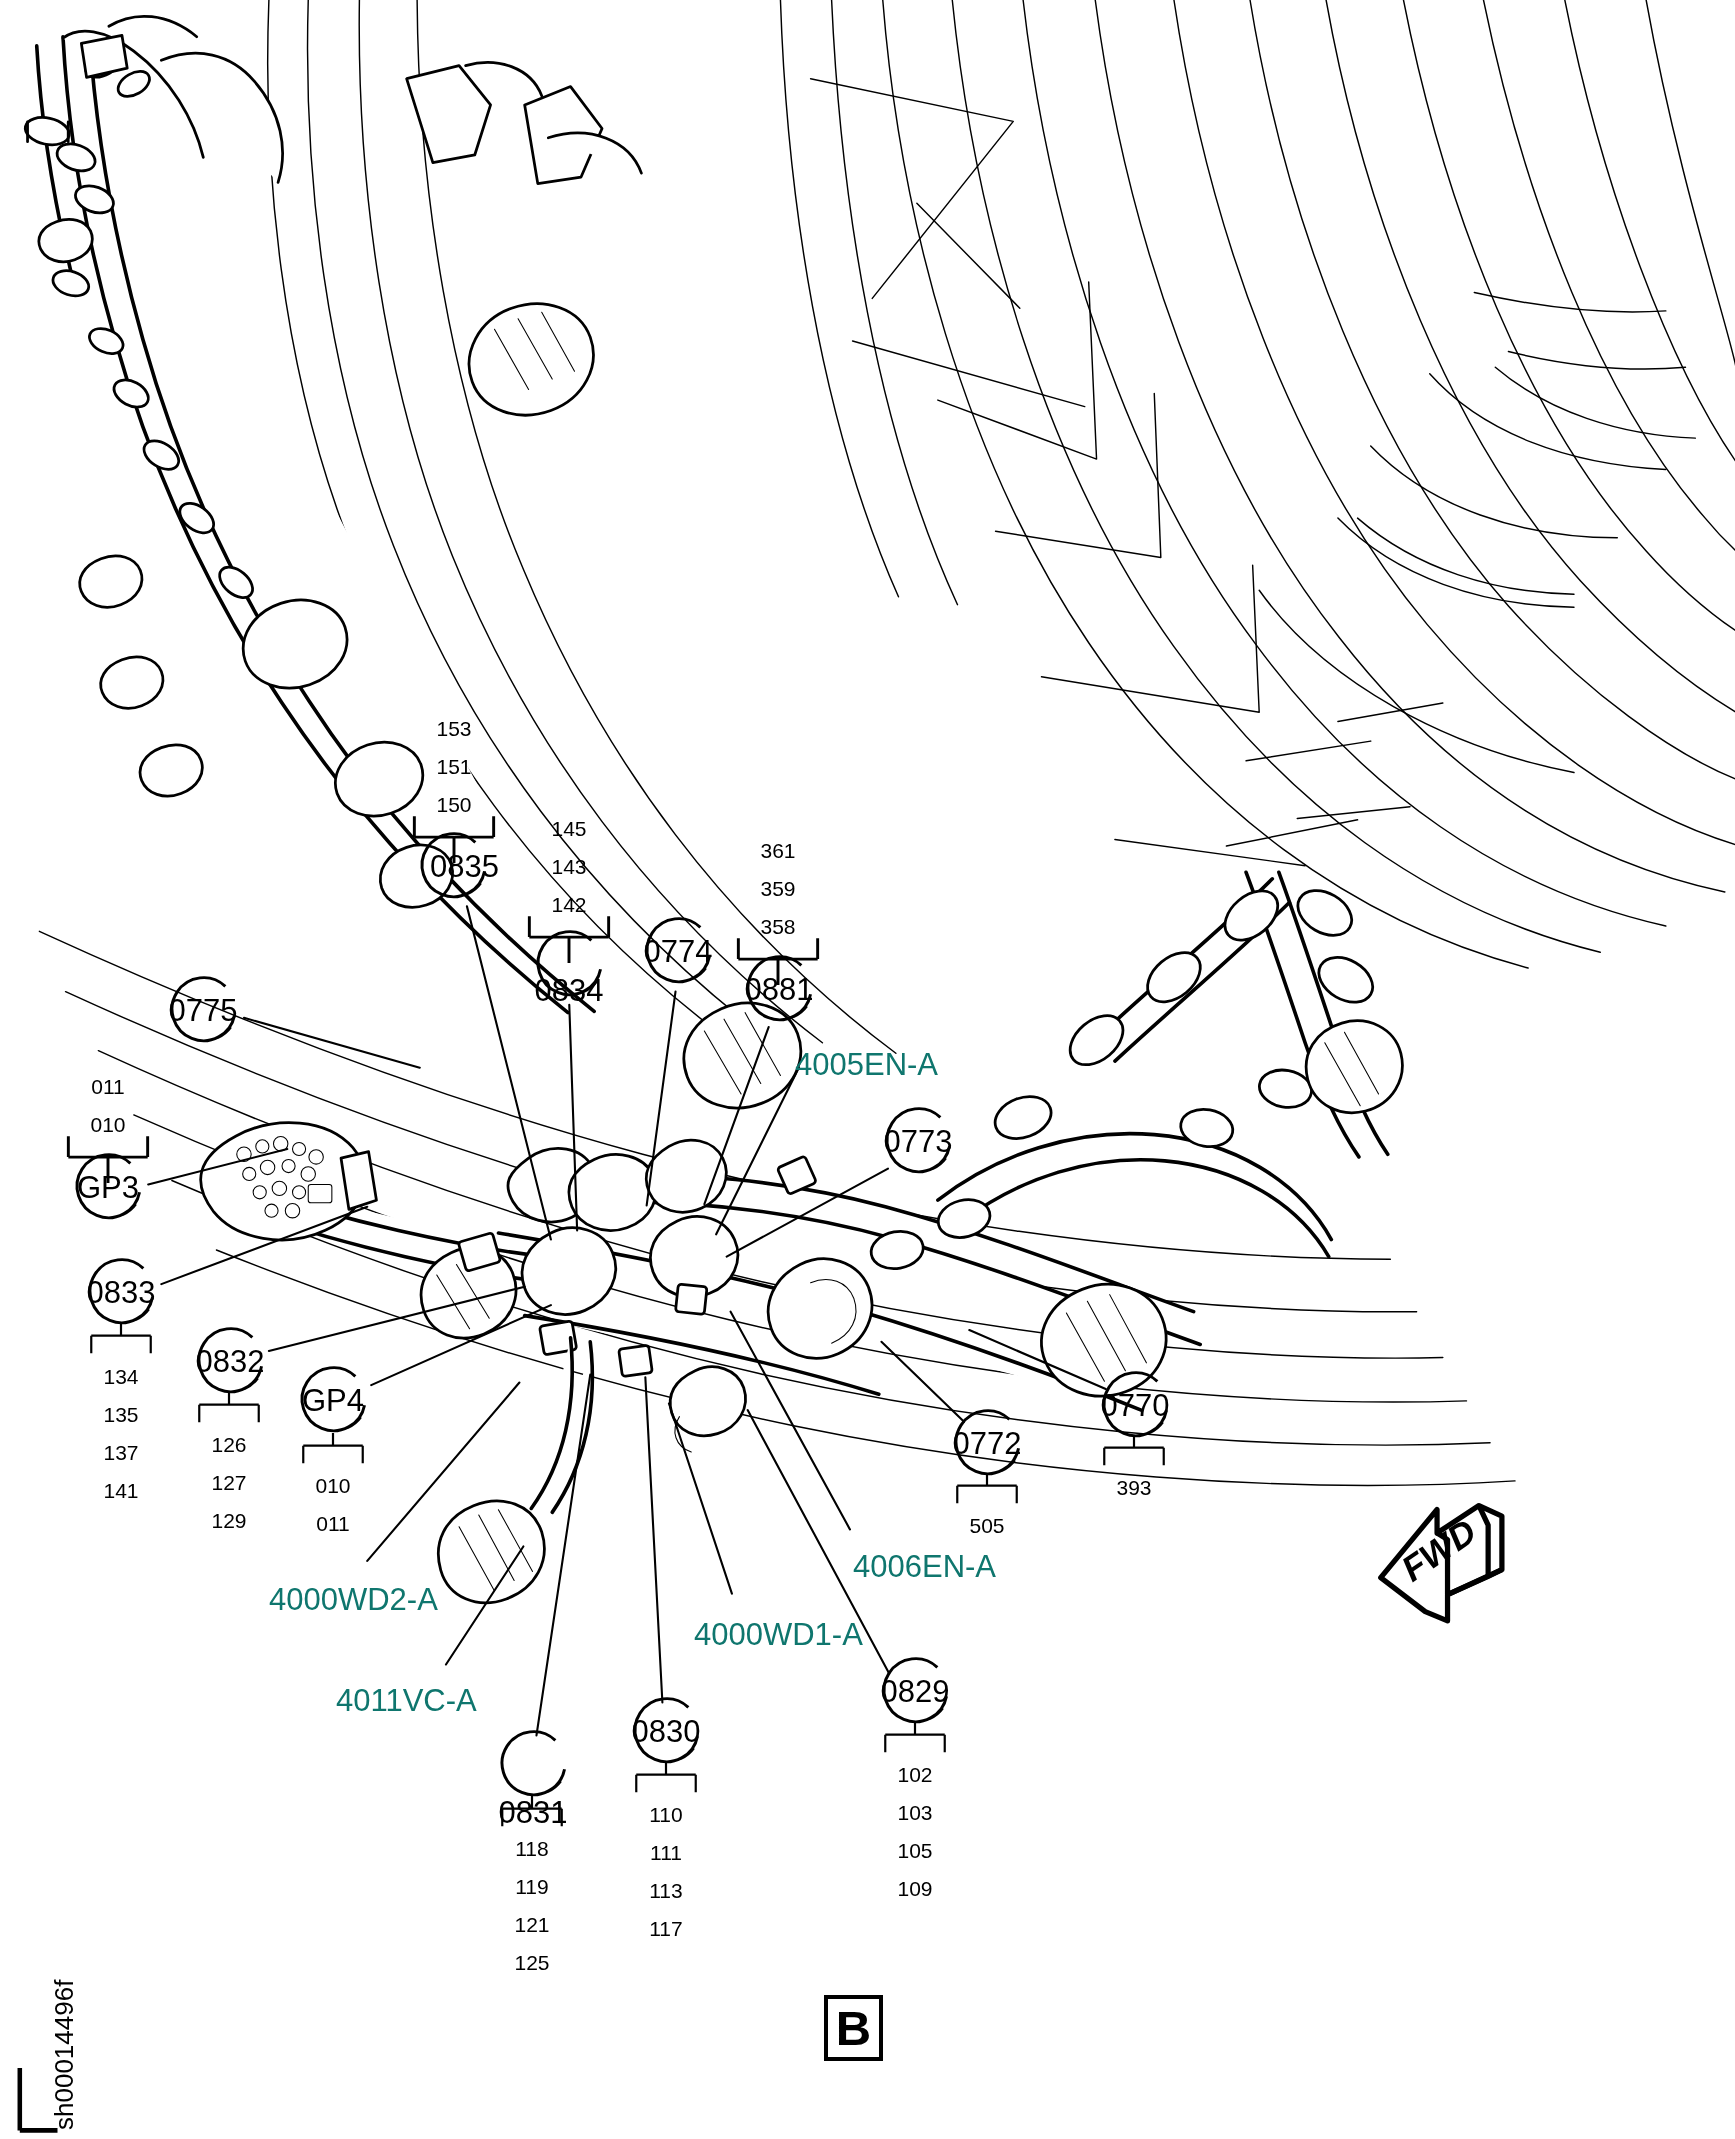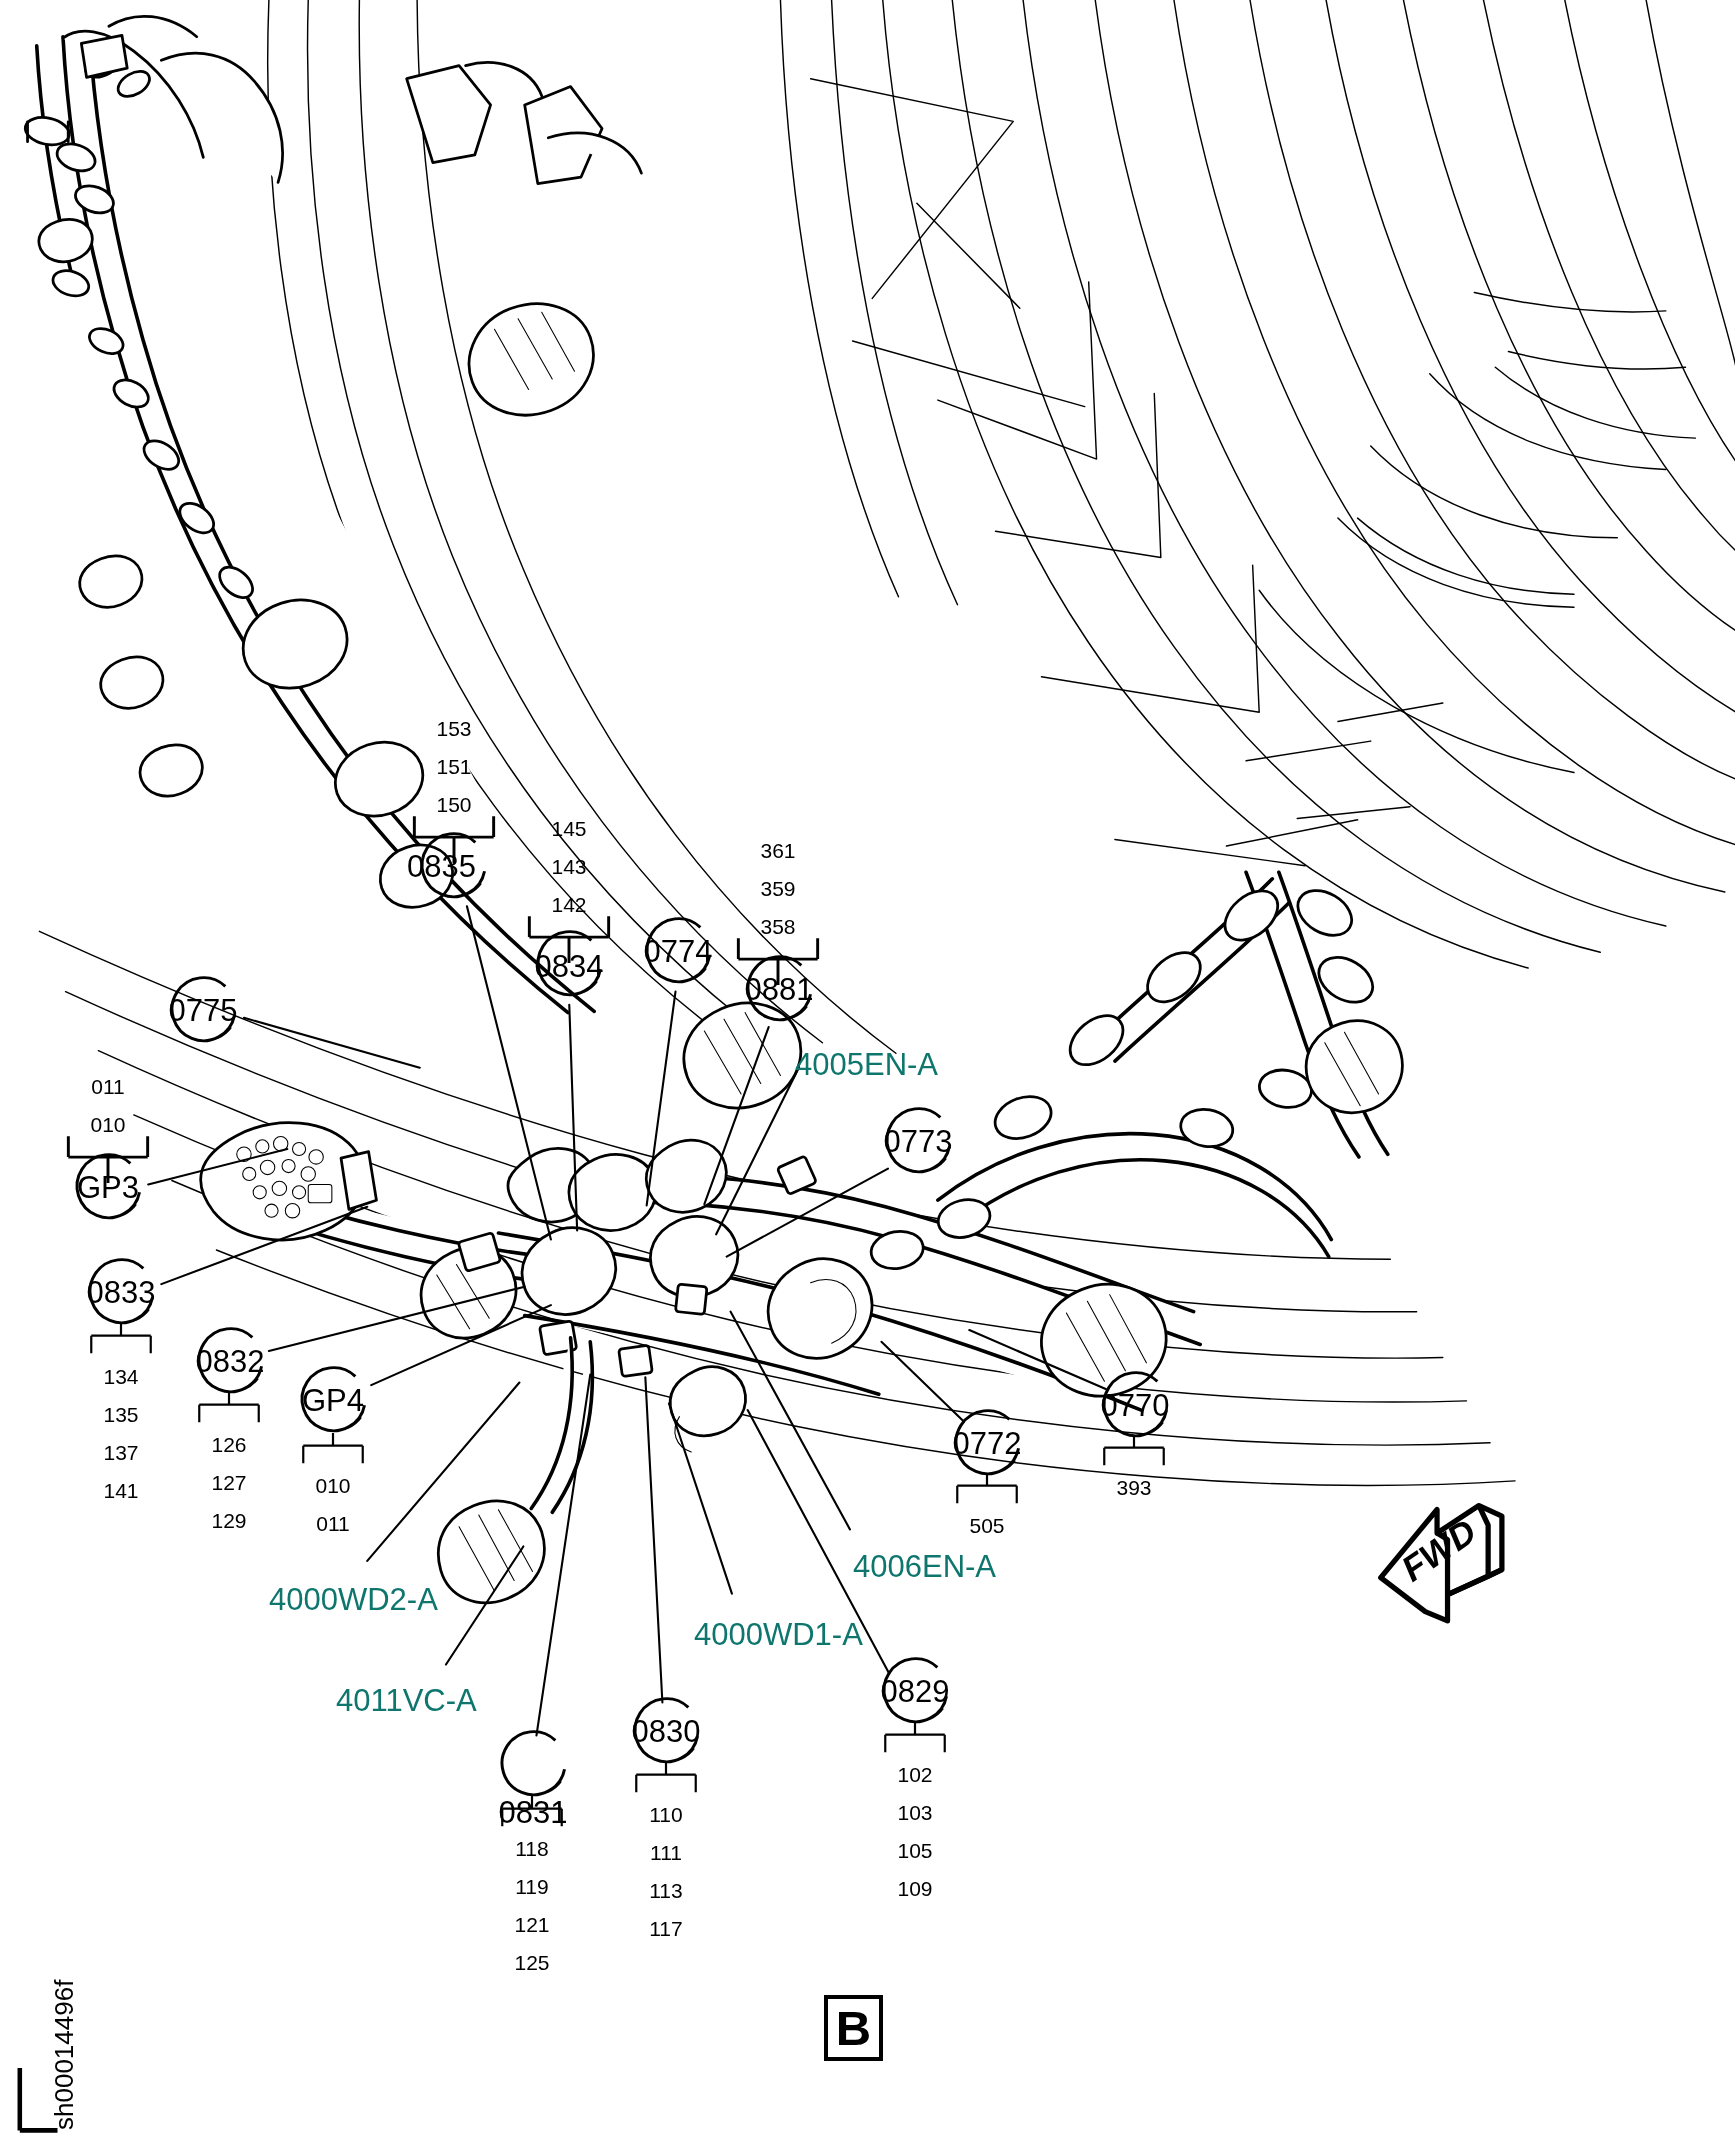--- a/index.html
+++ b/index.html
@@ -271,33 +271,33 @@
       <path class="lead" d="M 560 2380 L 792 2108"></path>
 
       <path class="lead" d="M 680 2538 L 798 2358"></path>
     </g>
   </svg>
 
   <div id="callout-layer">
       <svg viewBox="0 0 140 140" style="position: absolute; left: 407px; top: 820px; width: 92px; height: 92px; overflow: visible;">
         <path d="M 104 34 A 48 48 0 1 0 118 78 M 112 96 A 48 48 0 0 1 92 112" fill="none" stroke="#000" stroke-width="4.5"></path>
       </svg>
-      <div class="callout-txt" style="left: 407px; top: 849px; width: 92px; text-align: left;">0835</div>
+      <div class="callout-txt" style="left: 407px; top: 849px; width: 92px; text-align: right;">0835</div>
       <svg viewBox="0 0 150 80" style="position: absolute; left: 405px; top: 815px; width: 98px; height: 52px; overflow: visible;">
         <path fill="none" stroke="#000" stroke-width="4.5" d="M 14 34 L 14 2 M 14 34 L 136 34 M 136 34 L 136 2 M 75 34 L 75 74"></path>
       </svg>
       <div class="stack" style="left: 405px; top: 710px; width: 98px;">
         <div>153</div>
         <div>151</div>
         <div>150</div>
       </div>
       <svg viewBox="0 0 140 140" style="position: absolute; left: 523px; top: 918px; width: 92px; height: 92px; overflow: visible;">
         <path d="M 104 34 A 48 48 0 1 0 118 78 M 112 96 A 48 48 0 0 1 92 112" fill="none" stroke="#000" stroke-width="4.5"></path>
       </svg>
-      <div class="callout-txt" style="left: 523px; top: 949px; width: 92px; text-align: center;">0834</div>
+      <div class="callout-txt" style="left: 523px; top: 973px; width: 92px; text-align: center;">0834</div>
       <svg viewBox="0 0 150 80" style="position: absolute; left: 520px; top: 915px; width: 98px; height: 52px; overflow: visible;">
         <path fill="none" stroke="#000" stroke-width="4.5" d="M 14 34 L 14 2 M 14 34 L 136 34 M 136 34 L 136 2 M 75 34 L 75 74"></path>
       </svg>
       <div class="stack" style="left: 520px; top: 810px; width: 98px;">
         <div>145</div>
         <div>143</div>
         <div>142</div>
       </div>
       <svg viewBox="0 0 140 140" style="position: absolute; left: 632px; top: 905px; width: 92px; height: 92px; overflow: visible;">
         <path d="M 104 34 A 48 48 0 1 0 118 78 M 112 96 A 48 48 0 0 1 92 112" fill="none" stroke="#000" stroke-width="4.5"></path>

